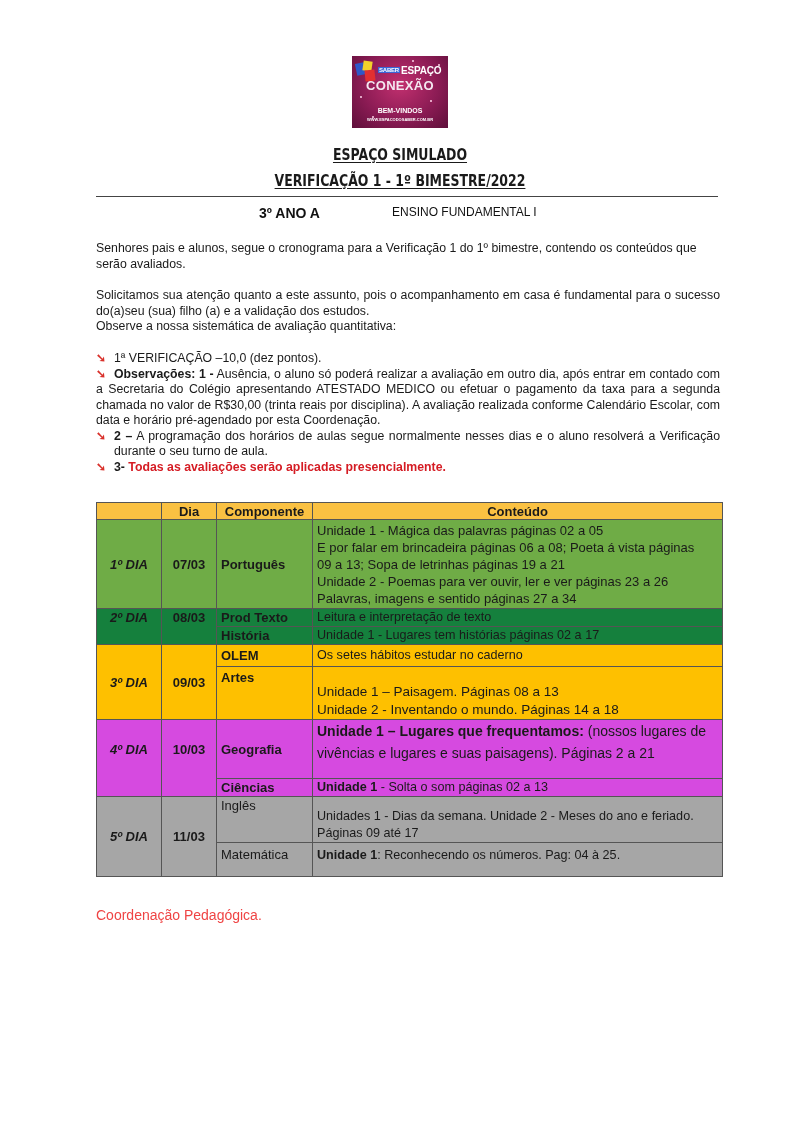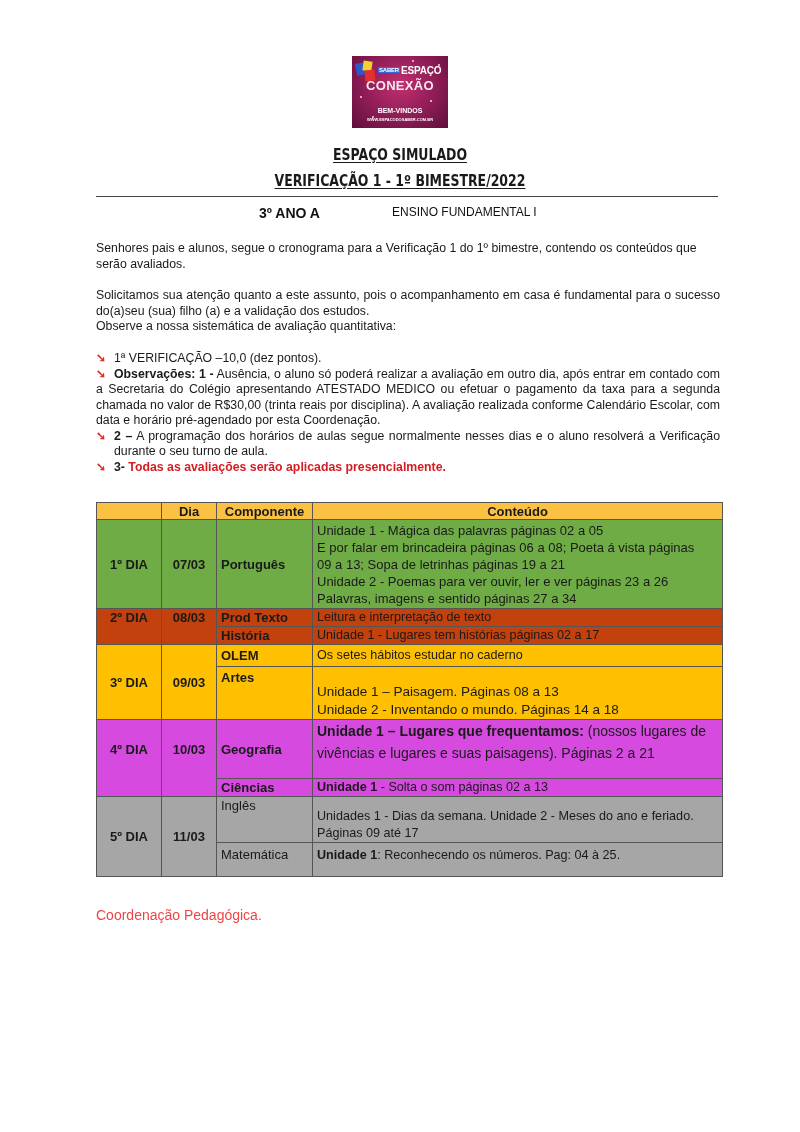--- a/index.html
+++ b/index.html
@@ -51,30 +51,30 @@
     .b { font-weight: bold; }
 
     table.schedule {
       position: absolute; left: 96px; top: 502px; width: 627px;
       border-collapse: collapse; font-size: 13px; color: #1a1a1a; border-radius: 23px;
     }
     table.schedule td, table.schedule th {
       border: 1px solid #555; padding: 0 4px; vertical-align: middle;
     }
     table.schedule th { height: 17px; font-weight: bold; text-align: center; background: #fac142; font-size: 13px; }
-    .col-day { width: 65px; text-align: center; font-weight: bold; }
+    .col-day { width: 65px; text-align: center; font-weight: bold; font-style: italic; }
     .col-date { width: 55px; text-align: center; font-weight: bold; }
     .col-comp { width: 96px; font-weight: bold; text-align: left; padding-left: 6px; }
     .col-content { text-align: left; }
     .content-line { display: block; line-height: 17px; white-space: nowrap; }
     .content-small { font-size: 12.6px; }
     .content-large { font-size: 14px; line-height: 22px; }
 
     tr.d1 td { background: #6fac46; }
-    tr.d2 td { background: #c2410c; }
+    tr.d2 td { background: #15803d; }
     tr.d3 td { background: #fec000; }
     tr.d4 td { background: #d64ae0; }
     tr.d5 td { background: #a6a6a6; }
 
     .footer { position: absolute; left: 96px; top: 907px; font-size: 14px; color: #ef4444; }
   </style>
 </head>
 <body>
 
 <div class="logo">

